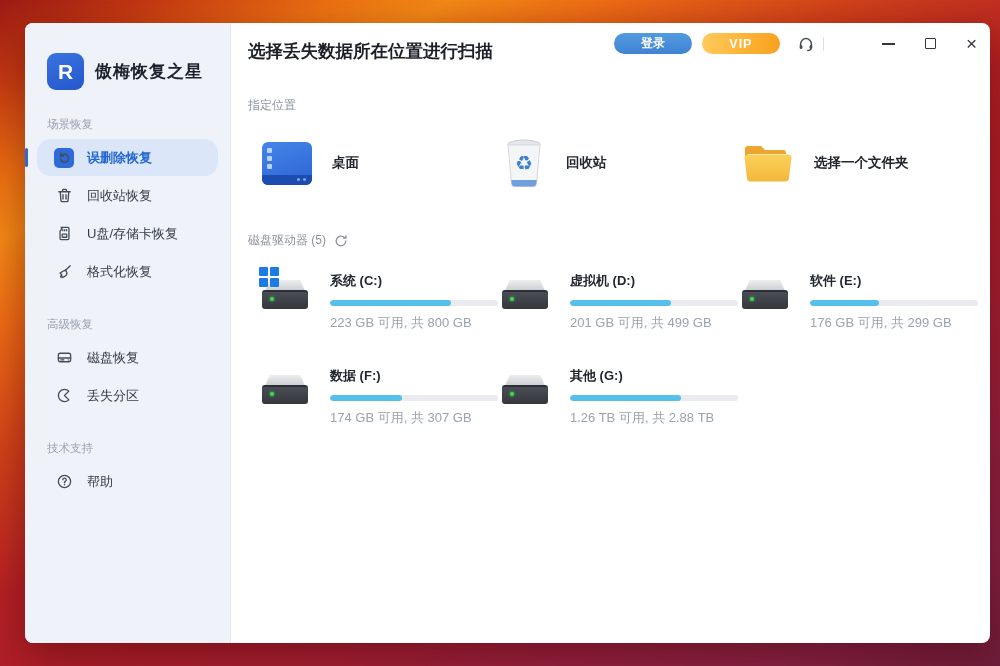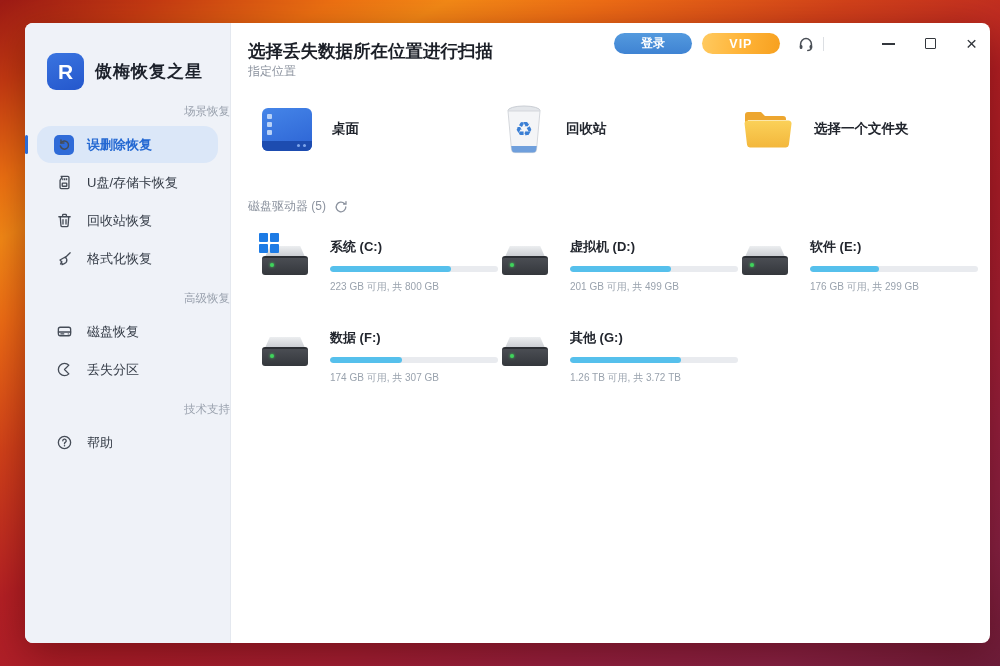--- a/index.html
+++ b/index.html
@@ -31,21 +31,21 @@
   .logo-row { display:flex; align-items:center; gap:11px; padding-left:22px; }
   .logo-badge {
     width:37px; height:37px; border-radius:9px;
     background:linear-gradient(160deg,#3a74e0,#2457cc);
     color:#fff; font-weight:bold; font-size:21px;
     display:flex; align-items:center; justify-content:center;
   }
   .app-title { font-size:17px; font-weight:bold; color:#1c212b; letter-spacing:1px; }
 
   .side-section-label {
-    margin:14px 0 7px 22px; font-size:11.5px; color:#9aa2ae;text-align:right;
+    margin:27px 0 7px 22px; font-size:11.5px; color:#9aa2ae;
   }
   .nav-item {
     position:relative; height:37px; margin:1px 12px; border-radius:14px;
     display:flex; align-items:center; gap:13px; padding-left:17px;
     font-size:13px; color:#353c47; cursor:pointer;
   }
   .nav-item svg { stroke:#454c57; }
   .nav-item.active { background:#dbe7f8; color:#2468d2; font-weight:bold; }
   .nav-item.active .active-bar {
     position:absolute; left:-12px; top:9px; width:3px; height:19px;
@@ -79,21 +79,21 @@
   .tb-divider { width:1px; height:14px; background:#dcdfe3; margin:0 11px 0 8px; }
   .burger { width:17px; display:flex; flex-direction:column; gap:3.5px; }
   .burger i { display:block; height:2px; background:#4a4f56; border-radius:1px; }
   .win-ctl { margin-left:30px; color:#33373d; }
   .min-glyph { width:13px; height:2px; background:#33373d; }
   .max-glyph { width:11px; height:11px; border:1.6px solid #33373d; border-radius:1px; }
   .close-glyph { font-size:19px; line-height:13px; color:#33373d; }
 
   .page-title { font-size:17.5px; font-weight:bold; color:#1b1f27; }
   .section-label { font-size:12px; color:#8c939f; }
-  .section-label.locations { }
+  .section-label.locations { margin-top:34px; }
   .drives-header { margin-top:44px; display:flex; align-items:center; gap:8px; }
   .refresh-btn { cursor:pointer; display:flex; }
 
   .loc-row {
     display:grid; grid-template-columns:240px 240px 240px;
     margin:24px 0 0 14px;
   }
   .loc-item { display:flex; align-items:center; gap:20px; cursor:pointer; }
   .loc-label { font-size:13.5px; font-weight:bold; color:#22262e; }
 
@@ -124,21 +124,21 @@
     border-radius:50%; background:#3fd45c; box-shadow:0 0 3px #3fd45c; }
   .win-badge { position:absolute; left:-3px; top:-6px; width:21px; height:21px;
     display:grid; grid-template-columns:9px 9px; grid-template-rows:9px 9px; gap:2px; }
   .win-badge i { background:#1d7be5; border-radius:1px; }
 
   .drive-info { padding-top:2px; }
   .drive-name { font-size:13px; font-weight:bold; color:#22262e; }
   .usage-track { width:168px; height:6px; border-radius:3px; background:#e9ebef;
     margin-top:10px; overflow:hidden; }
   .usage-fill { height:100%; border-radius:3px; background:#56c0ec; }
-  .drive-free { margin-top:8px; font-size:10px; color:#9aa3ae; }
+  .drive-free { margin-top:8px; font-size:13px; color:#9aa3ae; }
 </style>
 </head>
 <body>
 
 <div class="window">
 
   <div class="sidebar">
     <div class="logo-row">
       <div class="logo-badge">R</div>
       <div class="app-title">傲梅恢复之星</div>
@@ -152,38 +152,38 @@
         <svg width="13" height="13" viewBox="0 0 14 14" fill="none" stroke="#fff" stroke-width="1.6" stroke-linecap="round">
           <path d="M3.2 5.2 A 4.4 4.4 0 1 1 2.6 8.6"></path>
           <path d="M3.2 2.2 v3.2 h3.2" fill="none"></path>
         </svg>
       </span>
       <span>误删除恢复</span>
     </div>
 
     <div class="nav-item">
       <span class="nav-ico">
+        <svg width="17" height="17" viewBox="0 0 18 18" fill="none" stroke-width="1.4" stroke-linecap="round">
+          <path d="M3 5 h12 M7 5 V3.4 a0.8 0.8 0 0 1 .8-.8 h2.4 a0.8 0.8 0 0 1 .8.8 V5"></path>
+          <path d="M4.5 5 l.7 9.2 a1.4 1.4 0 0 0 1.4 1.3 h4.8 a1.4 1.4 0 0 0 1.4-1.3 L13.5 5"></path>
+          <path d="M7.4 8 v4.8 M10.6 8 v4.8"></path>
+        </svg>
+      </span>
+      <span>回收站恢复</span>
+    </div>
+
+    <div class="nav-item">
+      <span class="nav-ico">
         <svg width="17" height="17" viewBox="0 0 18 18" fill="none" stroke-width="1.4" stroke-linejoin="round">
           <path d="M5.5 2.5 h7 a1.2 1.2 0 0 1 1.2 1.2 v10.6 a1.2 1.2 0 0 1 -1.2 1.2 h-7 a1.2 1.2 0 0 1 -1.2 -1.2 V6.8 l2 -3.2 z"></path>
           <path d="M7.2 4.6 v2 M9.2 4.6 v2 M11.2 4.6 v2"></path>
           <rect x="6.6" y="9.6" width="4.8" height="3.4" rx="0.6"></rect>
         </svg>
       </span>
       <span>U盘/存储卡恢复</span>
-    </div>
-
-    <div class="nav-item">
-      <span class="nav-ico">
-        <svg width="17" height="17" viewBox="0 0 18 18" fill="none" stroke-width="1.4" stroke-linecap="round">
-          <path d="M3 5 h12 M7 5 V3.4 a0.8 0.8 0 0 1 .8-.8 h2.4 a0.8 0.8 0 0 1 .8.8 V5"></path>
-          <path d="M4.5 5 l.7 9.2 a1.4 1.4 0 0 0 1.4 1.3 h4.8 a1.4 1.4 0 0 0 1.4-1.3 L13.5 5"></path>
-          <path d="M7.4 8 v4.8 M10.6 8 v4.8"></path>
-        </svg>
-      </span>
-      <span>回收站恢复</span>
     </div>
 
     <div class="nav-item">
       <span class="nav-ico">
         <svg width="17" height="17" viewBox="0 0 18 18" fill="none" stroke-width="1.4" stroke-linecap="round" stroke-linejoin="round">
           <path d="M15 3 L9.6 8.2"></path>
           <path d="M9.8 7.4 l-5.6 3.2 c1 .6 1.6 1.6 1.8 2.8 l.4 2 2.4 -1 c2 -1 3 -2.6 2.6 -4.6 z"></path>
           <path d="M6.2 12.2 l-1.4 2.6"></path>
         </svg>
       </span>
@@ -387,19 +387,19 @@
         <span class="drive-icon">
           <span class="drive-top"></span>
             <span class="drive-body"></span>
             <span class="drive-led"></span>
         </span>
         <span class="drive-info">
           <span class="drive-name">其他 (G:)</span>
           <span class="usage-track" style="display:block">
             <span class="usage-fill" style="display: block; width: 66%;"></span>
           </span>
-          <span class="drive-free" style="display:block">1.26 TB 可用, 共 3.72 TB</span>
+          <span class="drive-free" style="display:block">1.26 TB 可用, 共 2.88 TB</span>
         </span>
       </div>
 
     </div>
   </div>
 </div>
 
 </body></html>

